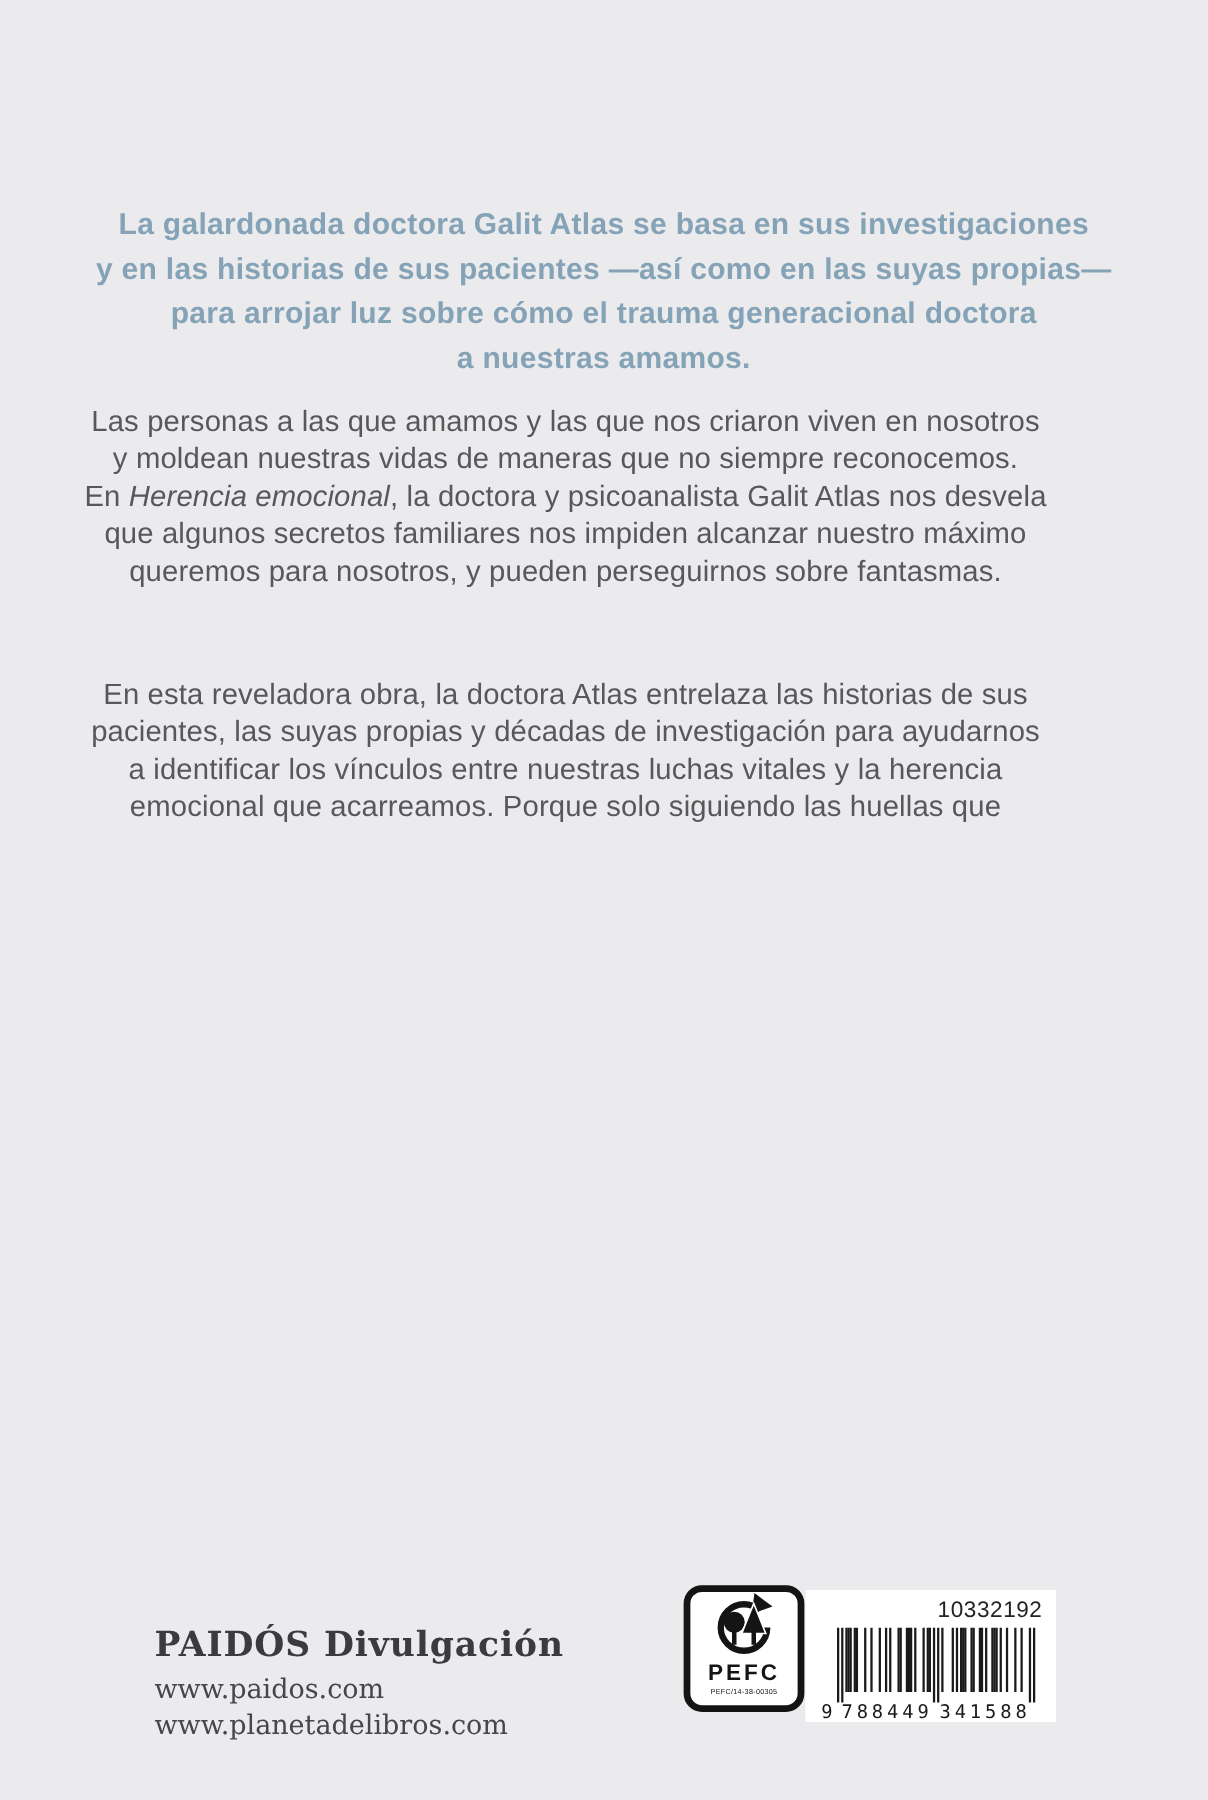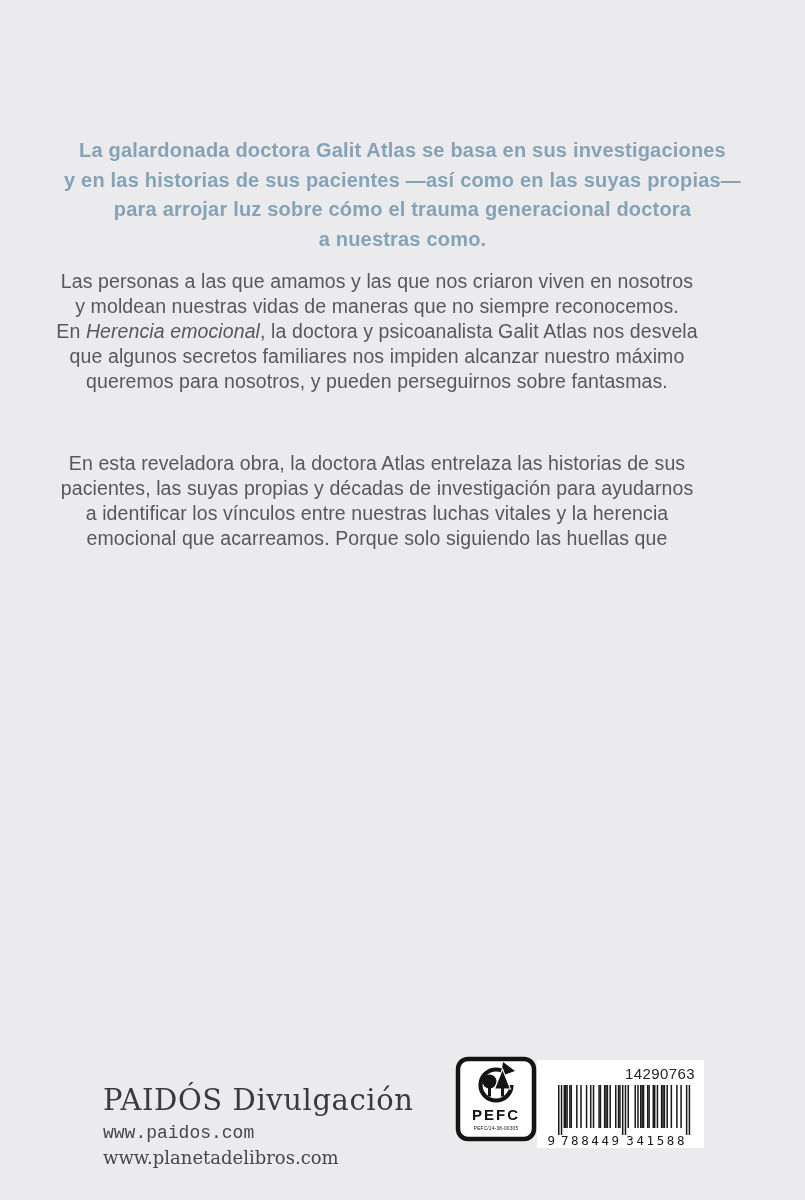--- a/index.html
+++ b/index.html
@@ -49,32 +49,32 @@
 
   
   .imprint-block {
     position: absolute;
     left: 103px;
     top: 1083px;
     color: #3d3c3e;
   }
   .imprint {
     font-family: "DejaVu Serif", serif;
-    font-weight: normal;
-    font-size: 29px;
+    font-weight: bold;
+    font-size: 23px;
     letter-spacing: 0.6px;
     color: #3b3a3c;
   }
   .url {
     font-family: "DejaVu Serif", serif;
     font-size: 18px;
     line-height: 23.5px;
     color: #474648;
   }
-  .url-first { margin-top: 5px; font-family: Liberation Mono, monospace; }
+  .url-first { margin-top: 5px; }
 
   .pefc-logo {
     position: absolute;
     left: 455px;
     top: 1056px;
     width: 82px;
     height: 86px;
   }
   .pefc-word {
     font-family: "Liberation Sans", sans-serif;
@@ -120,21 +120,21 @@
 </style>
 </head>
 <body>
 
 <div class="page">
 
   <div class="headline">
     <div class="line">La galardonada doctora Galit Atlas se basa en sus investigaciones</div>
     <div class="line">y en las historias de sus pacientes —así como en las suyas propias—</div>
     <div class="line">para arrojar luz sobre cómo el trauma generacional doctora</div>
-    <div class="line">a nuestras como.</div>
+    <div class="line">a nuestras amamos.</div>
   </div>
 
   <div class="para para1">
     <div class="line">Las personas a las que amamos y las que nos criaron viven en nosotros</div>
     <div class="line">y moldean nuestras vidas de maneras que no siempre reconocemos.</div>
     <div class="line"><span>En </span><em>Herencia emocional</em><span>, la doctora y psicoanalista Galit Atlas nos desvela</span></div>
     <div class="line">que algunos secretos familiares nos impiden alcanzar nuestro máximo</div>
     <div class="line">queremos para nosotros, y pueden perseguirnos sobre fantasmas.</div>
   </div>
 
@@ -159,21 +159,21 @@
       <circle cx="34.5" cy="25.5" r="7" fill="#141414"></circle>
       <rect x="33" y="30" width="3" height="10.5" fill="#141414"></rect>
       <polygon points="47.5,13 55.5,33 39.5,33" fill="#141414" stroke="#ffffff" stroke-width="1.1"></polygon>
       <rect x="46" y="31" width="3" height="9.5" fill="#141414"></rect>
     </g>
     <text class="pefc-word" x="41" y="64" text-anchor="middle">PEFC</text>
     <text class="pefc-cert" x="41" y="73.5" text-anchor="middle">PEFC/14-38-00305</text>
   </svg>
 
   <div class="barcode-panel">
-    <div class="barcode-number">14290763</div>
+    <div class="barcode-number">10332192</div>
     <svg id="barcode-svg" class="barcode-svg" viewBox="0 0 152 63" xmlns="http://www.w3.org/2000/svg">
         <rect x="14.00" y="0" width="1.51" height="50" fill="#1a1a1a"></rect>
         <rect x="16.78" y="0" width="1.51" height="50" fill="#1a1a1a"></rect>
         <rect x="19.56" y="0" width="1.51" height="43" fill="#1a1a1a"></rect>
         <rect x="20.95" y="0" width="1.51" height="43" fill="#1a1a1a"></rect>
         <rect x="22.34" y="0" width="1.51" height="43" fill="#1a1a1a"></rect>
         <rect x="25.12" y="0" width="1.51" height="43" fill="#1a1a1a"></rect>
         <rect x="26.51" y="0" width="1.51" height="43" fill="#1a1a1a"></rect>
         <rect x="32.07" y="0" width="1.51" height="43" fill="#1a1a1a"></rect>
         <rect x="36.24" y="0" width="1.51" height="43" fill="#1a1a1a"></rect>

